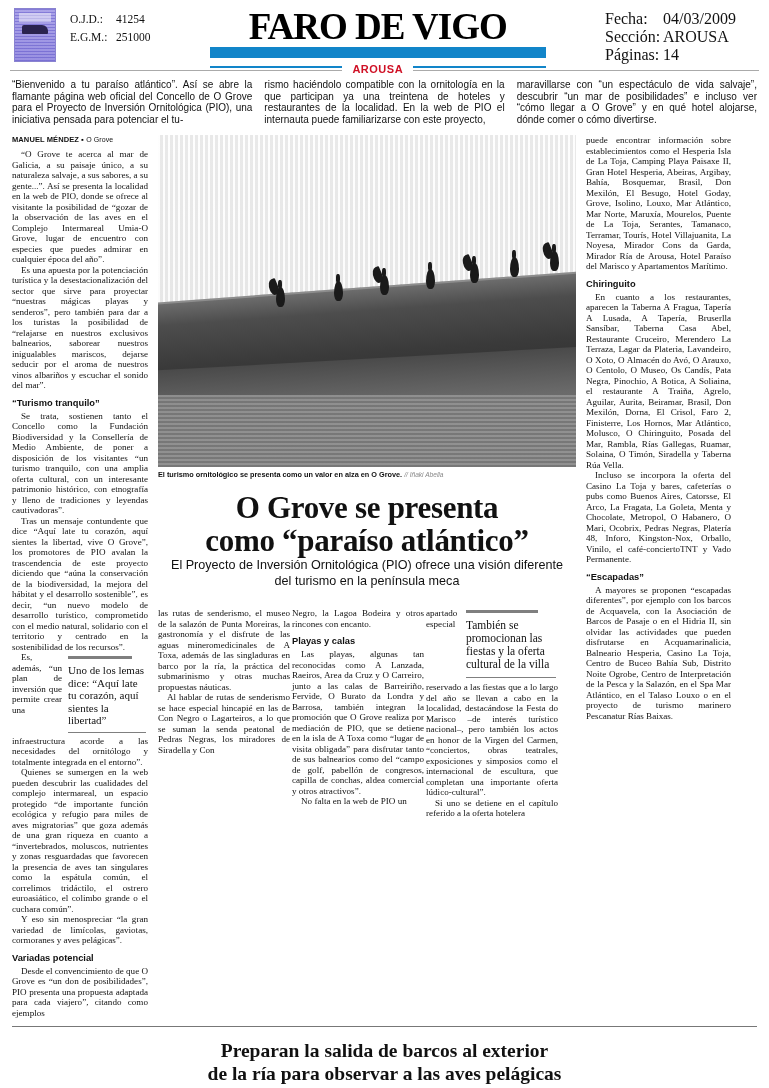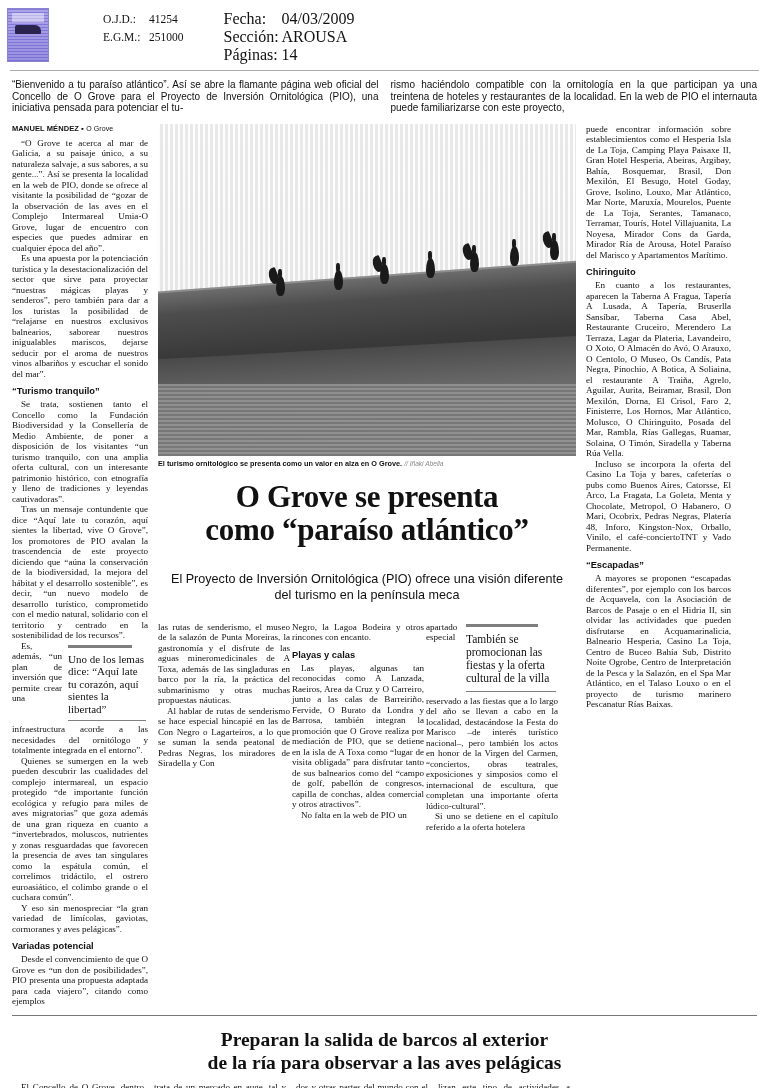--- a/index.html
+++ b/index.html
@@ -8,21 +8,21 @@
     width: 769px; height: 1088px;
     background: #ffffff;
     font-family: "Liberation Serif", serif;
     color: #111;
     overflow: hidden;
     position: relative;
   }
   .page { width:769px; height:1088px; position:relative; padding:0; }
 
   
-  .masthead { position:relative; height:66px; display:flex; align-items:flex-start; padding: 6px 14px 0 3px; gap: 40px; }
+  .masthead { position:relative; height:66px; display:flex; align-items:flex-start; padding: 6px 14px 0 10px; }
   .stamp {
     width:42px; height:54px; margin-left:4px; margin-top:2px;
     background:
       repeating-linear-gradient(0deg, rgba(90,80,200,.55) 0px, rgba(90,80,200,.55) 1px, rgba(140,130,225,.30) 1px, rgba(140,130,225,.30) 3px),
       linear-gradient(180deg,#b9b2ec,#9f97e2);
     border:1px solid #8a83d0;
     position:relative;
   }
   .stamp::after{
     content:""; position:absolute; left:7px; top:16px; width:26px; height:9px;
@@ -144,21 +144,21 @@
     margin-top:3px; line-height:10px;
   }
   .caption .cred { font-weight:400; font-style:italic; color:#888; font-size:6.6px; }
 
   h1.head {
     font-family:"Liberation Serif", serif; font-weight:700;
     font-size:31px; line-height:33px; text-align:center; margin:11px 0 0 0; letter-spacing:-.3px;
   }
   h2.deck {
     font-family:"Liberation Sans", sans-serif; font-weight:400;
-    font-size:12.6px; line-height:16px; text-align:center; margin:25px 6px 0 6px;
+    font-size:12.6px; line-height:16px; text-align:center; margin:0 6px 0 6px;
   }
 
   .midcols { display:flex; gap:2px; margin-top:19px; }
   .midcols .mc { width:132px; }
 
   
   .bottom { margin-top:8px; }
   .bot-rule { height:1px; background:#777; margin-bottom:6px; }
   h1.head2 {
     font-family:"Liberation Serif", serif; font-weight:700;
@@ -171,36 +171,47 @@
 <body>
 
 <div class="page">
 
   <div class="masthead">
     <div class="stamp"></div>
     <div class="ojd">
       <div class="row"><span class="lbl">O.J.D.:</span><span class="val">41254</span></div>
       <div class="row"><span class="lbl">E.G.M.:</span><span class="val">251000</span></div>
     </div>
+    <div class="logo-wrap">
+      <div class="logo">FARO DE VIGO</div>
+      <div class="logo-bar"></div>
+      <div class="arousa-line">
+        <div class="ln"></div>
+        <span class="tag">AROUSA</span>
+      </div>
+    </div>
     <div class="meta">
       <div class="row"><span class="lbl">Fecha:</span><span>04/03/2009</span></div>
       <div class="row"><span class="lbl">Sección:</span><span>AROUSA</span></div>
       <div class="row"><span class="lbl">Páginas:</span><span>14</span></div>
     </div>
   </div>
   <div class="rule-top"></div>
 
   <div class="content">
 
     <div class="lede">
       <div class="c">
           <p>“Bienvenido a tu paraíso atlántico”. Así se abre la flamante página web oficial del Concello de O Grove para el Proyecto de Inversión Ornitológica (PIO), una iniciativa pensada para potenciar el tu-</p>
         </div>
       <div class="c">
           <p>rismo haciéndolo compatible con la ornitología en la que participan ya una treintena de hoteles y restaurantes de la localidad. En la web de PIO el internauta puede familiarizarse con este proyecto,</p>
+        </div>
+      <div class="c">
+          <p>maravillarse con “un espectáculo de vida salvaje”, descubrir “un mar de posibilidades” e incluso ver “cómo llegar a O Grove” y en qué hotel alojarse, dónde comer o cómo divertirse.</p>
         </div>
     </div>
 
     <div class="cols">
 
       <div class="col-left">
         <div class="byline">
           <span>MANUEL MÉNDEZ</span>
           <span class="dot">▪</span>
           <span class="place">O Grove</span>

